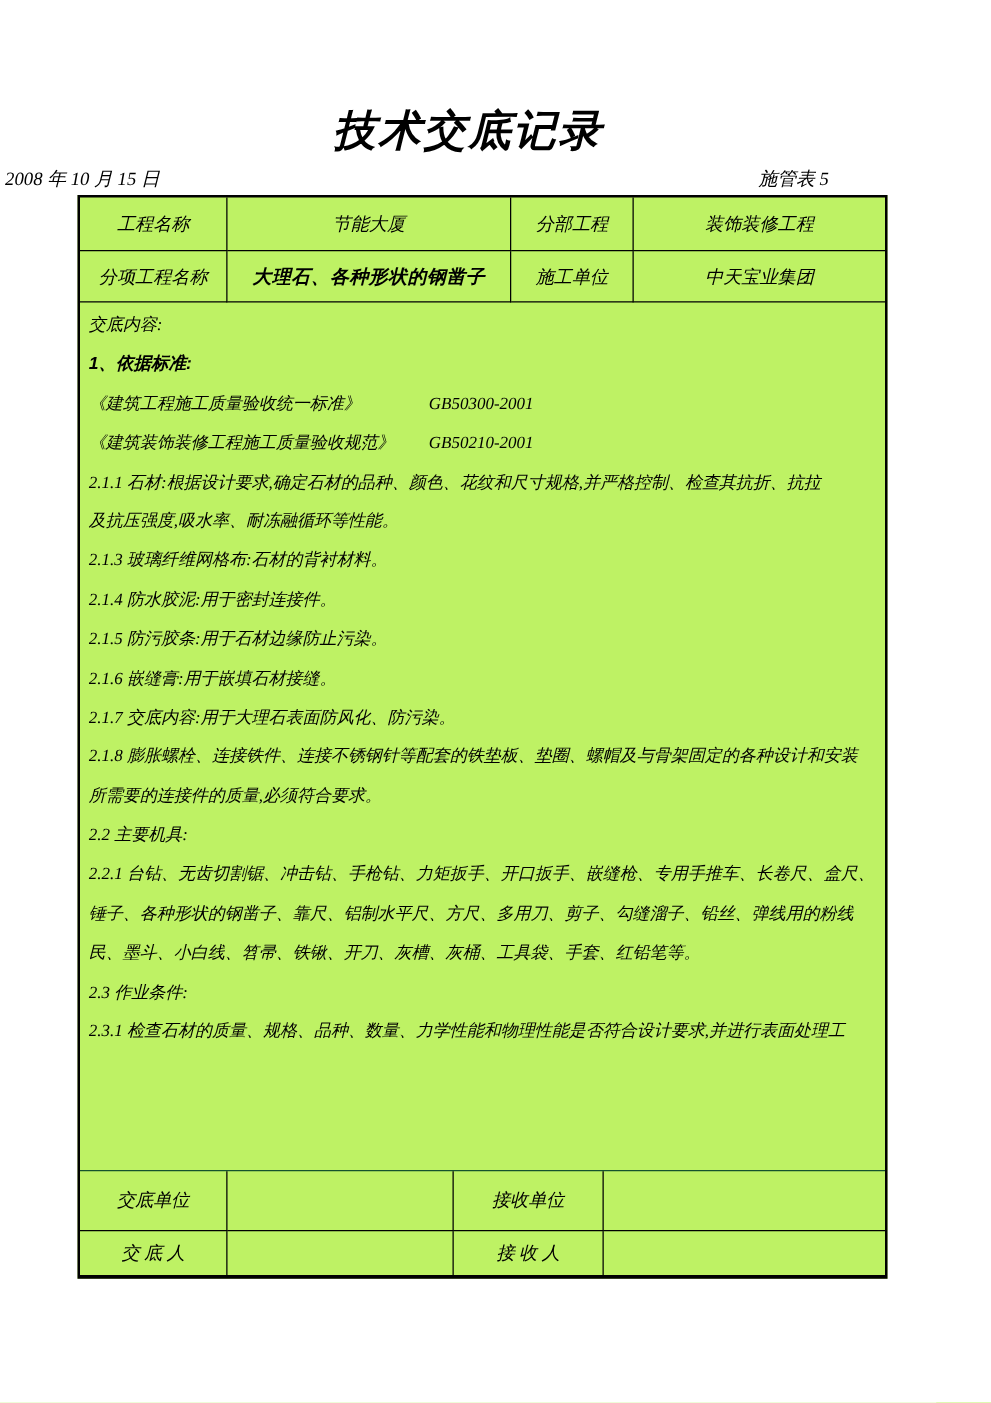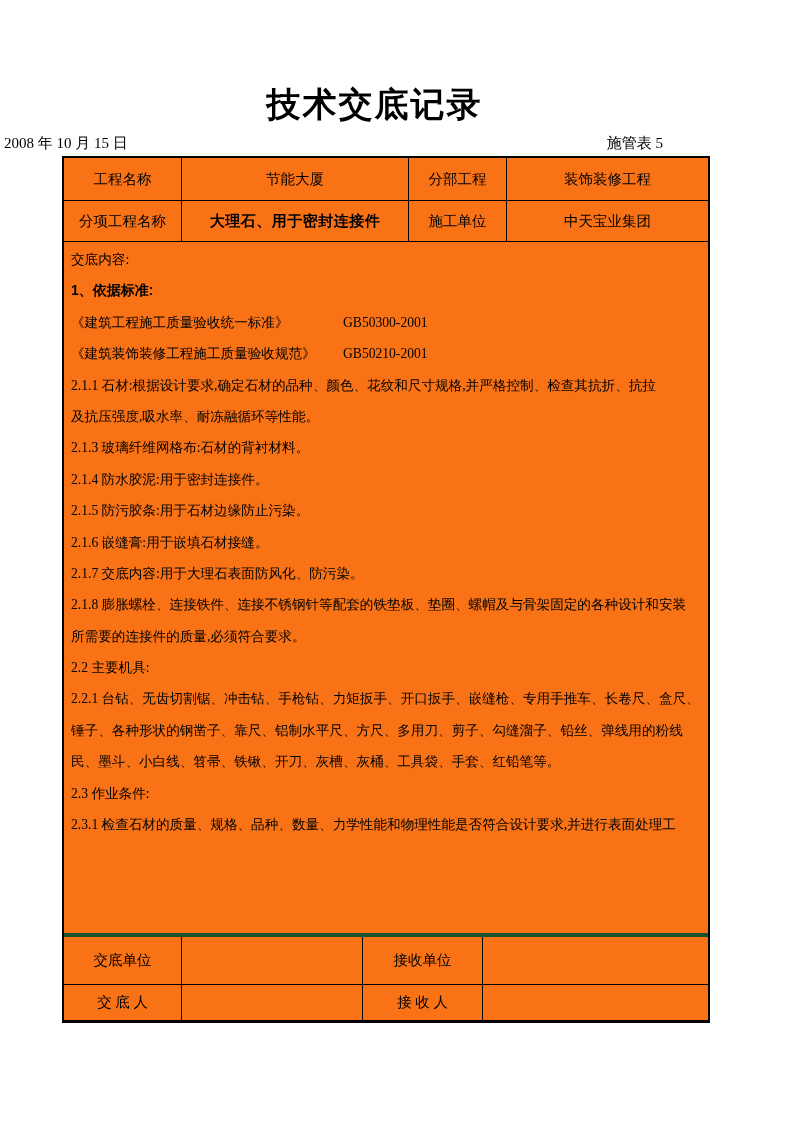--- a/index.html
+++ b/index.html
@@ -7,20 +7,21 @@
     background: #ffffff;
     font-family: "Liberation Serif", "DejaVu Serif", serif;
     color: #000000;
   }
   .page {
     position: relative;
     width: 749px;
     height: 1122px;
     background: #ffffff;
     overflow: hidden;
+    font-style: italic;
   }
   .doc-title {
     position: absolute;
     top: 82px;
     left: 0;
     width: 100%;
     margin: 0;
     text-align: center;
     font-family: "Liberation Sans", "DejaVu Sans", sans-serif;
     font-weight: bold;
@@ -48,21 +49,21 @@
     top: 0;
   }
   .doc-table {
     position: absolute;
     left: 62px;
     top: 156px;
     width: 648px;
     box-sizing: border-box;
     border: 2px solid #000000;
     border-bottom-width: 3px;
-    background: #f97316;
+    background: #bef264;
   }
   .grid-row { display: grid; }
   .hdr-row { grid-template-columns: 118px 227px 98px 1fr; }
   .ftr-row { grid-template-columns: 118px 181px 120px 1fr; }
   .hdr-row.r1 .cell, .ftr-row.r1 .cell { height: 43px; }
   .hdr-row.r2 .cell { height: 41px; }
   .ftr-row.r1 .cell { height: 48px; }
   .ftr-row.r2 .cell { height: 35px; }
   .cell {
     box-sizing: border-box;
@@ -79,21 +80,21 @@
   .ftr-row.r2 .cell { border-bottom: none; }
   .hei {
     font-family: "Liberation Sans", "DejaVu Sans", sans-serif;
     font-weight: bold;
     font-size: 15px;
     letter-spacing: 0.5px;
   }
   .content-box {
     box-sizing: border-box;
     height: 695px;
-    border-bottom: 4px solid #14532d;
+    border-bottom: 1px solid #14532d;
     padding: 2px 7px 0 7px;
     overflow: hidden;
   }
   .content-line {
     height: 31.4px;
     line-height: 31.4px;
     white-space: nowrap;
     font-size: 13.6px;
     overflow: hidden;
   }
@@ -119,21 +120,21 @@
   <div class="doc-table">
 
     <div class="grid-row hdr-row r1">
       <div class="cell">工程名称</div>
       <div class="cell">节能大厦</div>
       <div class="cell">分部工程</div>
       <div class="cell last">装饰装修工程</div>
     </div>
     <div class="grid-row hdr-row r2">
       <div class="cell">分项工程名称</div>
-      <div class="cell hei">大理石、用于密封连接件</div>
+      <div class="cell hei">大理石、各种形状的钢凿子</div>
       <div class="cell">施工单位</div>
       <div class="cell last">中天宝业集团</div>
     </div>
 
     <div class="content-box">
       <div class="content-line"><span>交底内容:</span></div>
       <div class="content-line bold"><span>1、依据标准:</span></div>
       <div class="content-line"><span class="book">《建筑工程施工质量验收统一标准》</span><span>GB50300-2001</span></div>
       <div class="content-line"><span class="book">《建筑装饰装修工程施工质量验收规范》</span><span>GB50210-2001</span></div>
       <div class="content-line"><span>2.1.1 石材:根据设计要求,确定石材的品种、颜色、花纹和尺寸规格,并严格控制、检查其抗折、抗拉</span></div>

